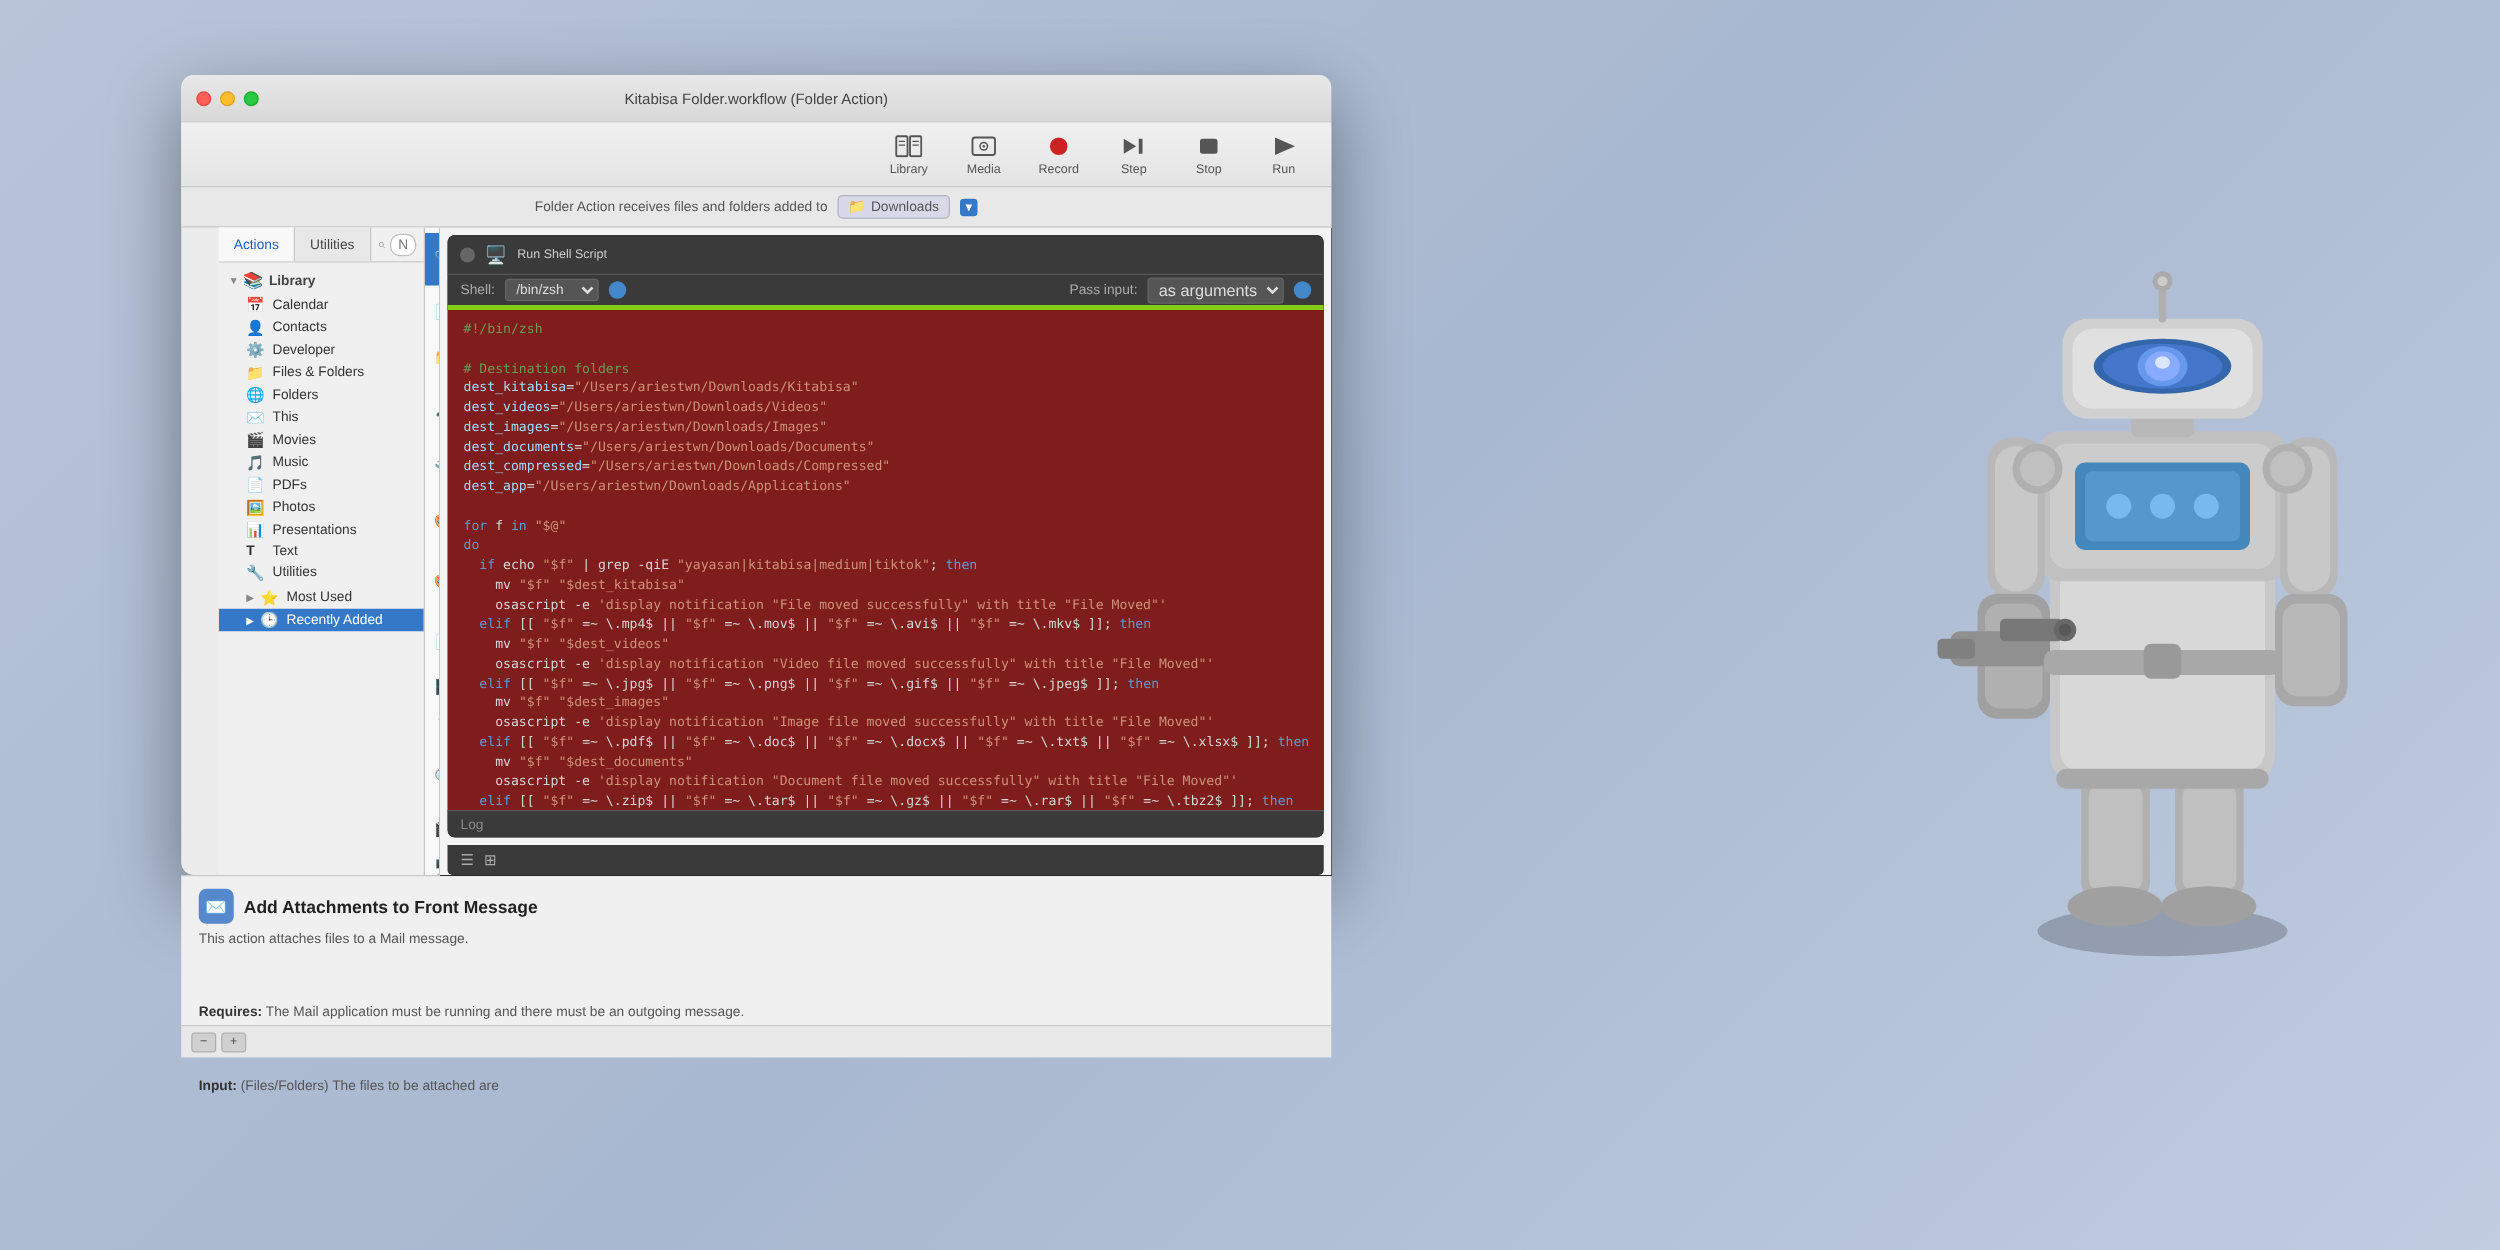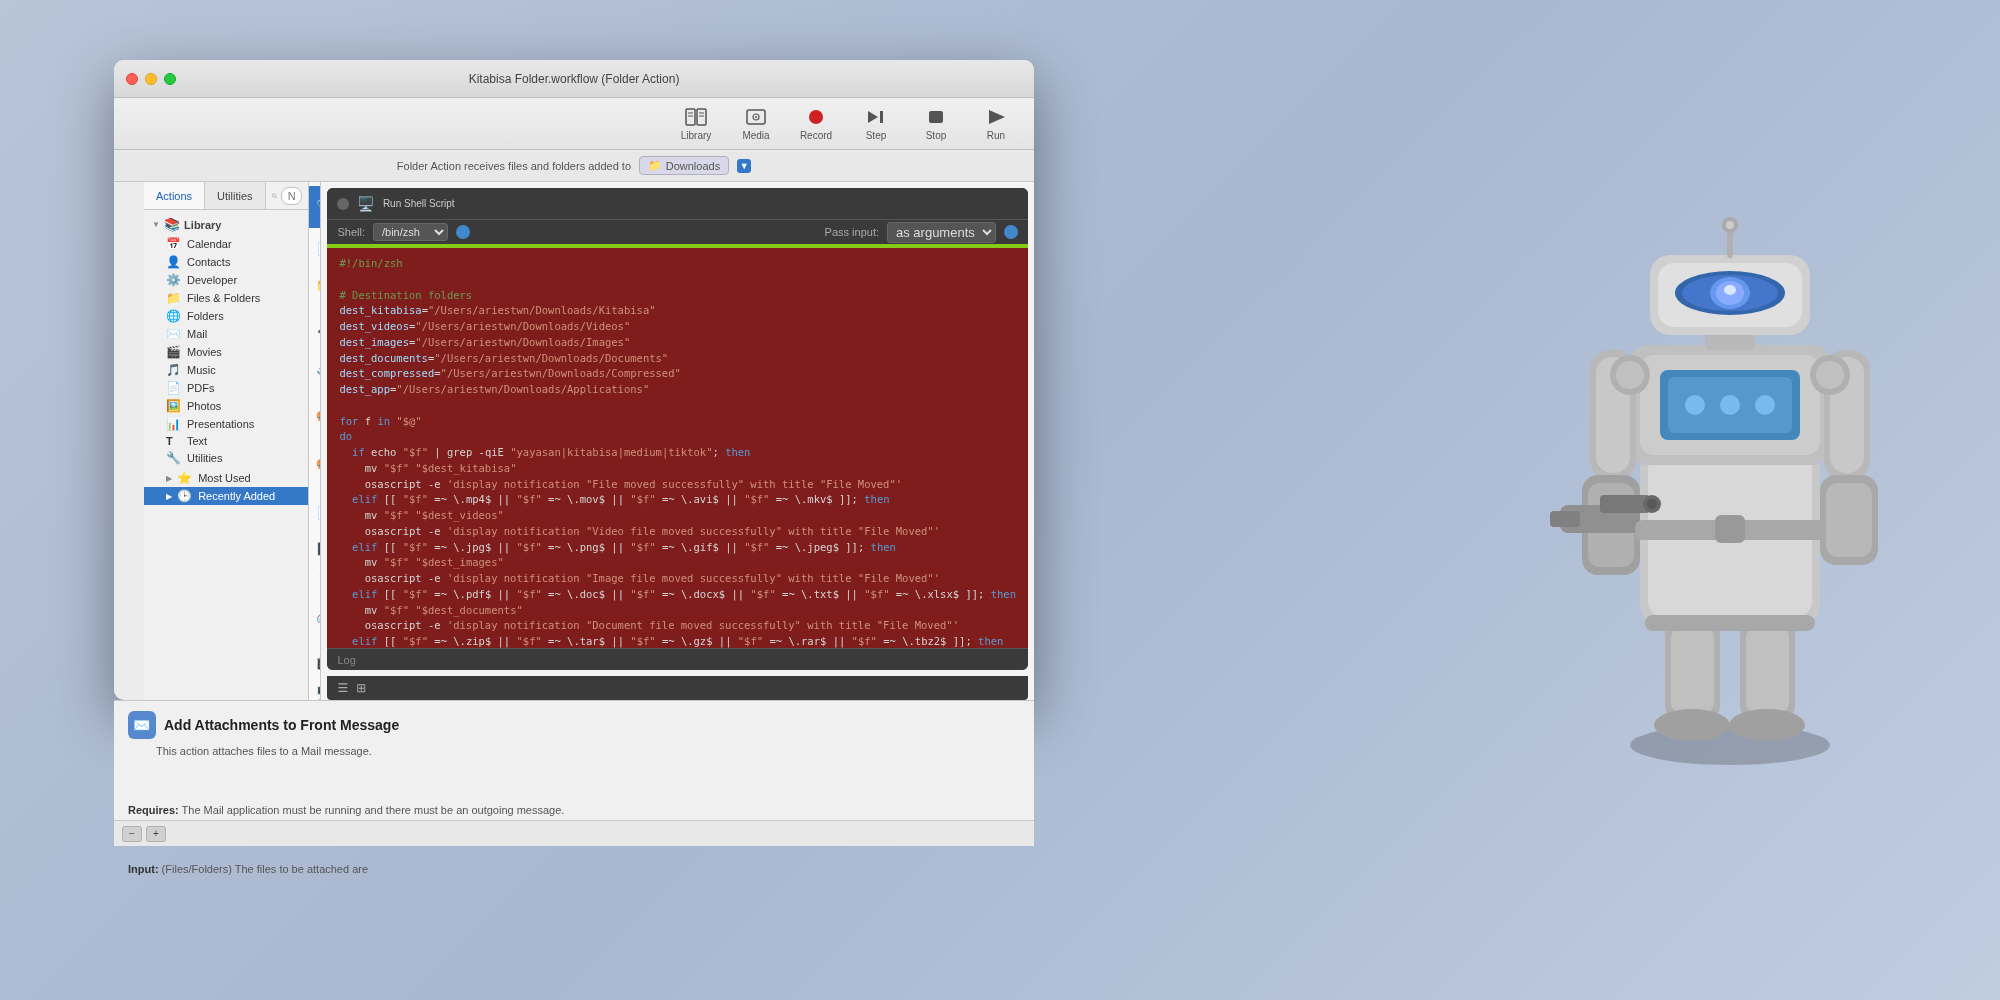--- a/index.html
+++ b/index.html
@@ -8,21 +8,21 @@
       height: 1000px;
       background: linear-gradient(135deg, #b8c4d8 0%, #a8b8d0 50%, #c0cce0 100%);
       font-family: -apple-system, BlinkMacSystemFont, 'Helvetica Neue', Arial, sans-serif;
       overflow: hidden;
       position: relative;
     }
 
     
     .window {
       position: absolute;
-      left: 114px;
+      left: 145px;
       top: 60px;
       width: 920px;
       height: 640px;
       background: #ececec;
       border-radius: 10px;
       box-shadow: 0 20px 60px rgba(0,0,0,0.4);
     }
 
     
     .title-bar {
@@ -354,21 +354,20 @@
     }
     .action-detail-title {
       font-size: 14px;
       font-weight: 600;
       color: #222;
     }
     .action-detail-desc {
       font-size: 11px;
       color: #555;
       margin-bottom: 4px;
-      margin-left: 28px;
     }
     .action-detail-req {
       font-size: 11px;
       color: #555;
       margin-top: 47px;
     }
     .action-detail-req strong {
       font-weight: 600;
       color: #333;
     }
@@ -542,21 +541,21 @@
           <div class="tree-item">
             <span class="item-icon">📁</span>
             <span>Files &amp; Folders</span>
           </div>
           <div class="tree-item">
             <span class="item-icon">🌐</span>
             <span>Folders</span>
           </div>
           <div class="tree-item">
             <span class="item-icon">✉️</span>
-            <span>Mail</span>
+            <span>This</span>
           </div>
           <div class="tree-item">
             <span class="item-icon">🎬</span>
             <span>Movies</span>
           </div>
           <div class="tree-item">
             <span class="item-icon">🎵</span>
             <span>Music</span>
           </div>
           <div class="tree-item">

